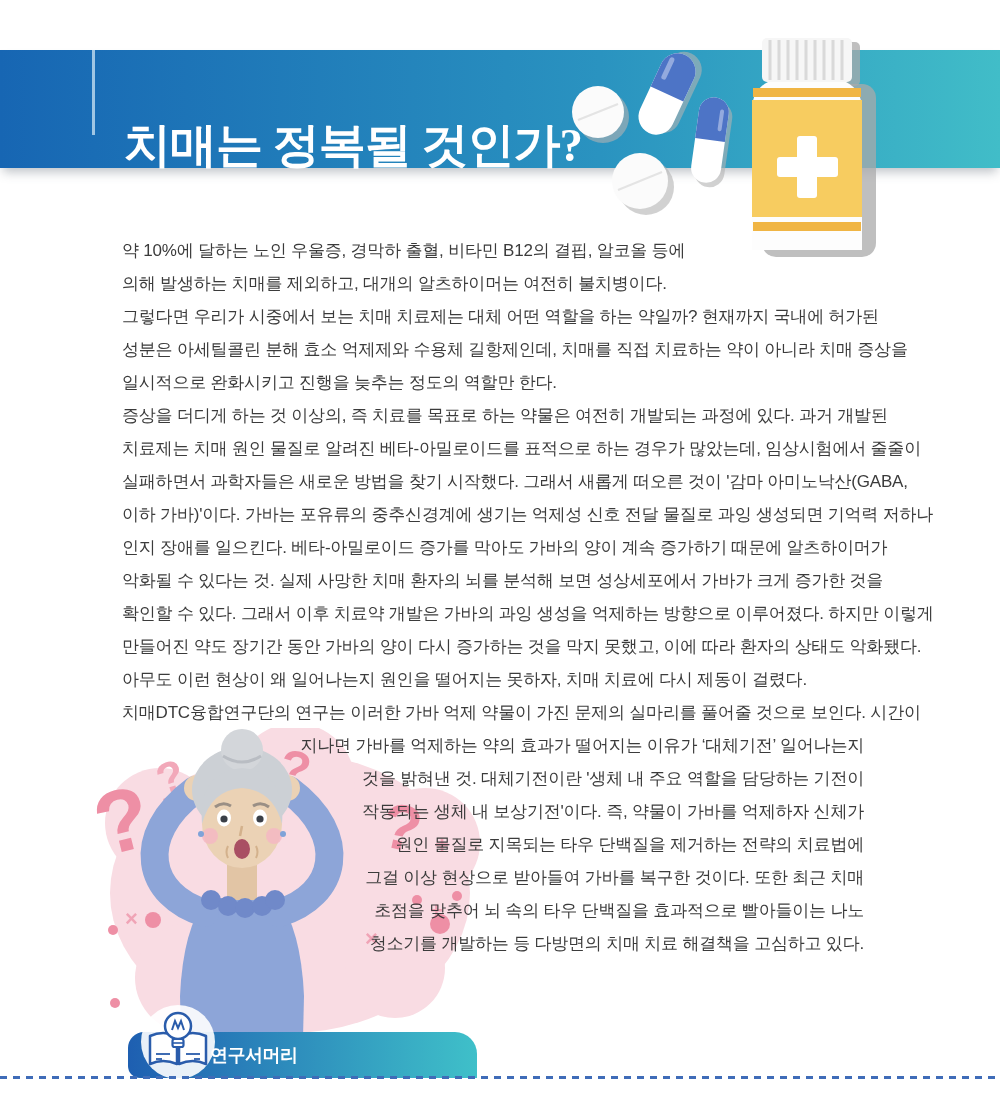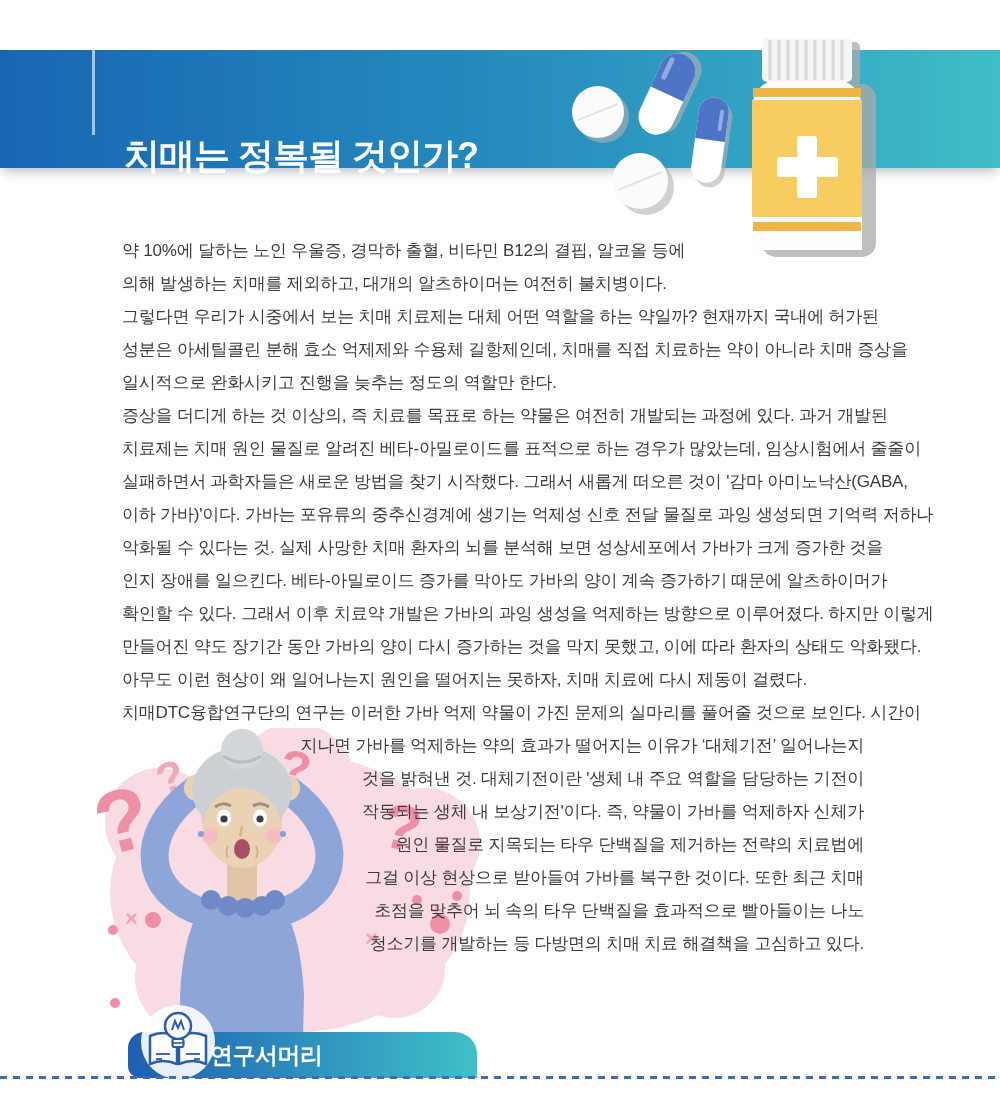--- a/index.html
+++ b/index.html
@@ -11,44 +11,45 @@
   .banner{
     position:absolute;left:0;top:50px;width:1000px;height:118px;
     background:linear-gradient(90deg,#1766b3 0%,#2a93c0 60%,#41bdc8 100%);
     box-shadow:0 7px 10px -3px rgba(110,120,130,.45);
   }
   .banner-accent{
     position:absolute;left:92px;top:50px;width:3px;height:85px;
     background:#b9d6ec;opacity:.85;
   }
   .banner-title{
-    position:absolute;left:124px;top:82px;
-    font-size:36px;font-weight:bold;color:#ffffff;letter-spacing:-1px;
+    position:absolute;left:124px;top:64px;
+    font-size:47px;font-weight:bold;color:#ffffff;letter-spacing:-1px;
     white-space:nowrap;
+    font-family:Liberation Serif, serif;
   }
   
   .pills-art{position:absolute;left:550px;top:20px;width:460px;height:260px;}
   
   .body-text{
     position:absolute;left:122px;top:234px;width:766px;
     font-size:17px;color:#3b3b3b;letter-spacing:-0.2px;
   }
   .line{height:33px;line-height:33px;white-space:nowrap;}
   .line.wrapped{text-align:right;padding-right:24px;}
   
   .woman-art{position:absolute;left:95px;top:728px;width:395px;height:310px;}
   
   .footer-ribbon{
     position:absolute;left:128px;top:1032px;width:349px;height:46px;
     background:linear-gradient(90deg,#1e5fb1 0%,#3fc0c9 100%);
     border-radius:16px 22px 0 12px;
   }
   .footer-ribbon-label{
     position:absolute;left:82px;top:0;height:32px;line-height:46px;
-    font-size:23px;font-weight:bold;color:#ffffff;letter-spacing:-0.5px;
+    font-size:18px;font-weight:bold;color:#ffffff;letter-spacing:-0.5px;
     white-space:nowrap;
   }
   .book-icon-wrap{position:absolute;left:140px;top:1004px;width:76px;height:76px;}
   .dashed-line{
     position:absolute;left:0;top:1076px;width:1000px;height:3px;
     background:repeating-linear-gradient(90deg,#3f6cb8 0 7px,transparent 7px 13px);
   }
 </style>
 </head>
 <body>
@@ -204,22 +205,22 @@
   <div class="body-text">
     <div class="line">약 10%에 달하는 노인 우울증, 경막하 출혈, 비타민 B12의 결핍, 알코올 등에</div>
     <div class="line">의해 발생하는 치매를 제외하고, 대개의 알츠하이머는 여전히 불치병이다.</div>
     <div class="line">그렇다면 우리가 시중에서 보는 치매 치료제는 대체 어떤 역할을 하는 약일까? 현재까지 국내에 허가된</div>
     <div class="line">성분은 아세틸콜린 분해 효소 억제제와 수용체 길항제인데, 치매를 직접 치료하는 약이 아니라 치매 증상을</div>
     <div class="line">일시적으로 완화시키고 진행을 늦추는 정도의 역할만 한다.</div>
     <div class="line">증상을 더디게 하는 것 이상의, 즉 치료를 목표로 하는 약물은 여전히 개발되는 과정에 있다. 과거 개발된</div>
     <div class="line">치료제는 치매 원인 물질로 알려진 베타-아밀로이드를 표적으로 하는 경우가 많았는데, 임상시험에서 줄줄이</div>
     <div class="line">실패하면서 과학자들은 새로운 방법을 찾기 시작했다. 그래서 새롭게 떠오른 것이 '감마 아미노낙산(GABA,</div>
     <div class="line">이하 가바)'이다. 가바는 포유류의 중추신경계에 생기는 억제성 신호 전달 물질로 과잉 생성되면 기억력 저하나</div>
+    <div class="line">인지 장애를 일으킨다. 베타-아밀로이드 증가를 막아도 가바의 양이 계속 증가하기 때문에 알츠하이머가</div>
     <div class="line">악화될 수 있다는 것. 실제 사망한 치매 환자의 뇌를 분석해 보면 성상세포에서 가바가 크게 증가한 것을</div>
-    <div class="line">인지 장애를 일으킨다. 베타-아밀로이드 증가를 막아도 가바의 양이 계속 증가하기 때문에 알츠하이머가</div>
     <div class="line">확인할 수 있다. 그래서 이후 치료약 개발은 가바의 과잉 생성을 억제하는 방향으로 이루어졌다. 하지만 이렇게</div>
     <div class="line">만들어진 약도 장기간 동안 가바의 양이 다시 증가하는 것을 막지 못했고, 이에 따라 환자의 상태도 악화됐다.</div>
     <div class="line">아무도 이런 현상이 왜 일어나는지 원인을 떨어지는 못하자, 치매 치료에 다시 제동이 걸렸다.</div>
     <div class="line">치매DTC융합연구단의 연구는 이러한 가바 억제 약물이 가진 문제의 실마리를 풀어줄 것으로 보인다. 시간이</div>
     <div class="line wrapped">지나면 가바를 억제하는 약의 효과가 떨어지는 이유가 ‘대체기전’ 일어나는지</div>
     <div class="line wrapped">것을 밝혀낸 것. 대체기전이란 '생체 내 주요 역할을 담당하는 기전이</div>
     <div class="line wrapped">작동되는 생체 내 보상기전'이다. 즉, 약물이 가바를 억제하자 신체가</div>
     <div class="line wrapped">원인 물질로 지목되는 타우 단백질을 제거하는 전략의 치료법에</div>
     <div class="line wrapped">그걸 이상 현상으로 받아들여 가바를 복구한 것이다. 또한 최근 치매</div>
     <div class="line wrapped">초점을 맞추어 뇌 속의 타우 단백질을 효과적으로 빨아들이는 나노</div>

